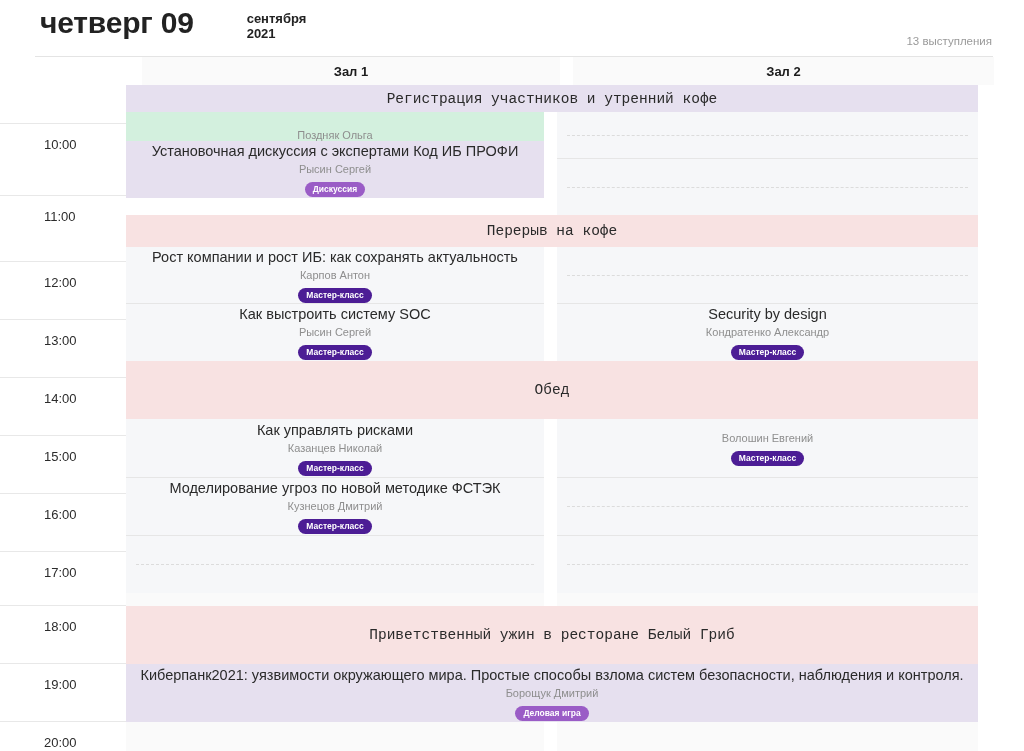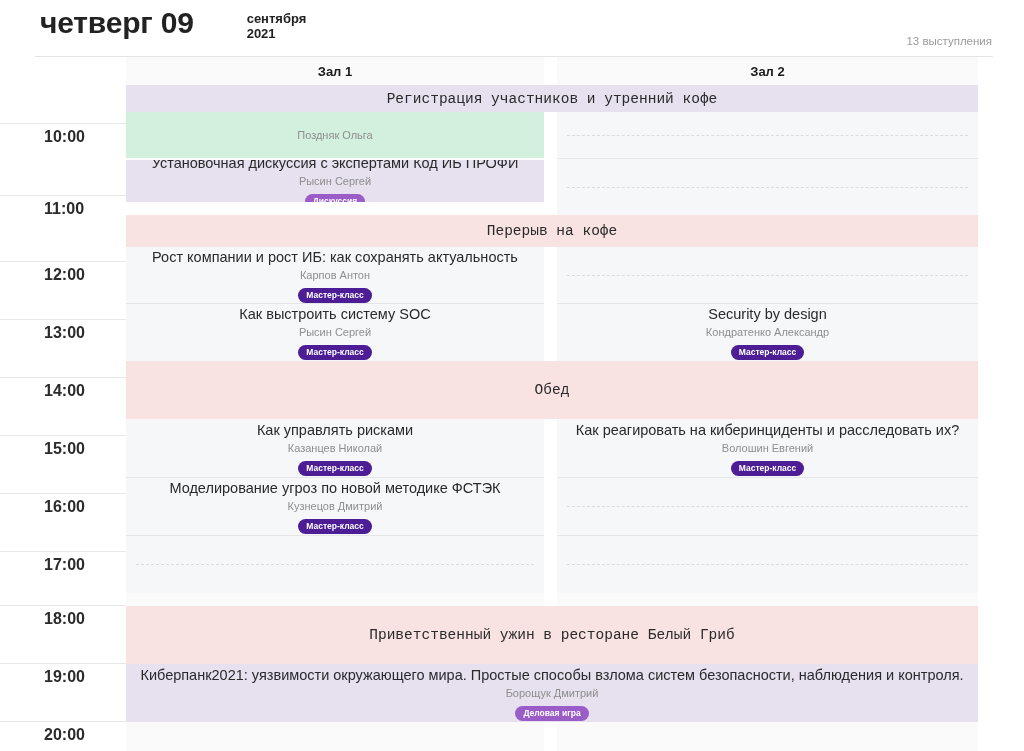--- a/index.html
+++ b/index.html
@@ -74,21 +74,21 @@
     width: 1024px;
     height: 694px;
   }
   .col-hall1  { position: absolute; left: 126px; width: 418px; }
   .col-hall2  { position: absolute; left: 557px; width: 421px; }
   .col-full   { position: absolute; left: 126px; width: 852px; }
 
   
   .hall-head-row {
     position: absolute;
-    left: 0; top: 0;
+    left: 16px; top: 0;
     width: 947px;
     height: 28px;
   }
   .hall-head {
     top: 0;
     height: 28px;
     background: #fafafa;
     display: flex;
     align-items: center;
     justify-content: center;
@@ -106,23 +106,23 @@
   }
   .time-slot {
     position: absolute;
     left: 0;
     width: 126px;
     border-top: 1px solid #e8e8e8;
   }
   .time-slot .tlabel {
     position: absolute;
     left: 44px;
-    top: 4px;
-    font-size: 16px;
-    font-weight: bold;
+    top: 13px;
+    font-size: 13px;
+    font-weight: normal;
     color: #2b2b2b;
     white-space: nowrap;
   }
 
   
   .events {
     position: absolute;
     left: 0; top: 28px;
     width: 1024px;
     height: 666px;
@@ -262,21 +262,21 @@
       </div>
 
       <div class="ev col-hall1 bg-green" style="top:27px;height:46px;">
         <div class="ev-speaker">Поздняк Ольга</div>
       </div>
 
       <div class="empty-cell col-hall2" style="top:27px;height:46px;">
         <div class="half-dash"></div>
       </div>
 
-      <div class="ev col-hall1 bg-lilac" style="top:75px;height:42px;">
+      <div class="ev col-hall1 bg-lilac" style="top:56px;height:57px;">
         <div class="ev-title">Установочная дискуссия с экспертами Код ИБ ПРОФИ</div>
         <div class="ev-speaker">Рысин Сергей</div>
         <div class="ev-tag tag-purple">Дискуссия</div>
       </div>
       <div class="empty-cell col-hall2" style="top:73px;height:57px;">
         <div class="cell-rule"></div>
         <div class="half-dash"></div>
       </div>
 
       <div class="ev col-full bg-pink" style="top:130px;height:32px;">
@@ -308,21 +308,20 @@
       <div class="ev col-full bg-pink" style="top:276px;height:58px;">
         <div class="banner-text">Обед</div>
       </div>
 
       <div class="ev col-hall1 bg-grey" style="top:334px;height:58px;">
         <div class="ev-title">Как управлять рисками</div>
         <div class="ev-speaker">Казанцев Николай</div>
         <div class="ev-tag tag-green">Мастер-класс</div>
       </div>
       <div class="ev col-hall2 bg-grey" style="top:334px;height:58px;">
-        <div class="ev-title">Как реагировать на киберинциденты и расследовать их?</div>
         <div class="ev-speaker">Волошин Евгений</div>
         <div class="ev-tag tag-green">Мастер-класс</div>
       </div>
 
       <div class="ev col-hall1 bg-grey" style="top:392px;height:58px;">
         <div class="cell-rule"></div>
         <div class="ev-title">Моделирование угроз по новой методике ФСТЭК</div>
         <div class="ev-speaker">Кузнецов Дмитрий</div>
         <div class="ev-tag tag-green">Мастер-класс</div>
       </div>

